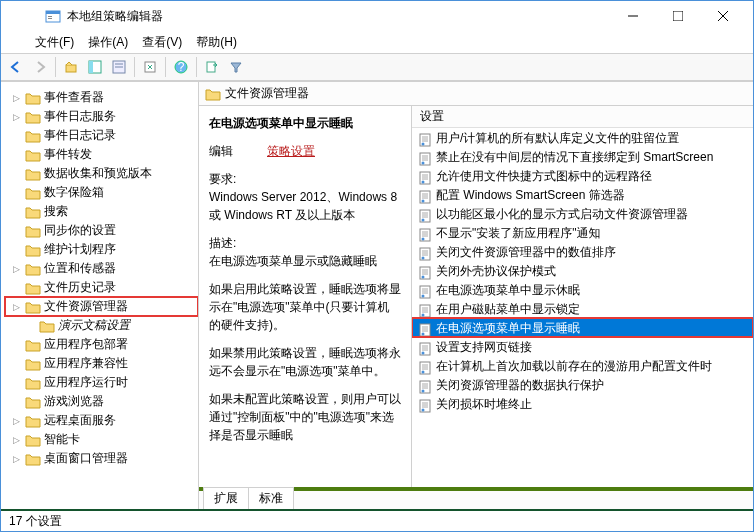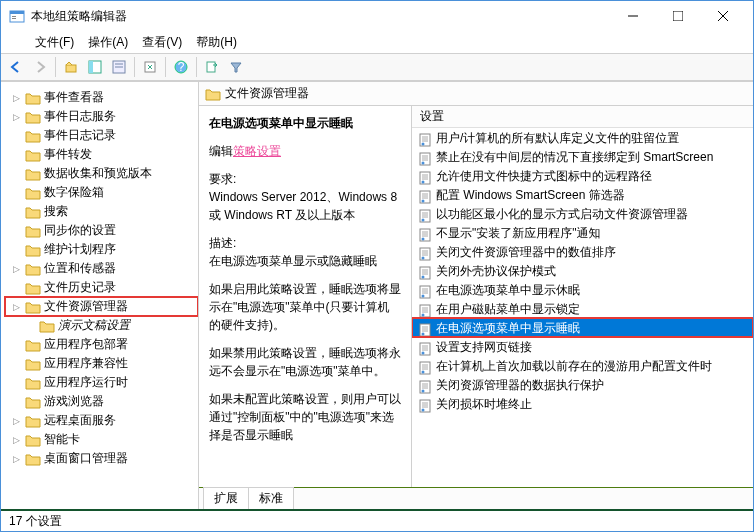--- a/index.html
+++ b/index.html
@@ -1,17 +1,17 @@
 <!DOCTYPE html>
 <html><head>
 <meta charset="utf-8">
 <style>
 * { margin: 0; padding: 0; box-sizing: border-box; font-family: "Microsoft YaHei", "SimSun", sans-serif; font-size: 12px; }
 body { background: #fff; width: 754px; height: 532px; border: 1px solid #4a90d9; display: flex; flex-direction: column; overflow: hidden; }
-.titlebar { height: 30px; background: #fff; display: flex; align-items: center; padding: 0 8px; }
+.titlebar { height: 30px; background: #fff; display: flex; align-items: center; padding: 0 8px; margin-left: 36px; }
 .titlebar .icon { width: 16px; height: 16px; margin-right: 6px; }
 .titlebar .title { flex: 1; font-size: 12px; }
 .winbtn { width: 45px; height: 29px; display: flex; align-items: center; justify-content: center; color: #000; }
 .winbtn.close { width: 45px; }
 .menubar { height: 22px; display: flex; align-items: center; padding: 0 6px; gap: 14px; margin-left: 28px; }
 .menubar span { font-size: 12px; }
 .toolbar { height: 28px; border-top: 1px solid #d0d0d0; border-bottom: 1px solid #d0d0d0; display: flex; align-items: center; padding: 0 4px; gap: 2px; background: #f8f8f8; }
 .tbtn { width: 22px; height: 22px; display: flex; align-items: center; justify-content: center; border: 1px solid transparent; }
 .sep { width: 1px; height: 20px; background: #d0d0d0; margin: 0 2px; }
 .main { flex: 1; display: flex; border-top: 1px solid #d0d0d0; overflow: hidden; }
@@ -20,29 +20,29 @@
 .tree-item .arrow { width: 12px; font-size: 9px; color: #888; }
 .tree-item .fold { width: 16px; height: 14px; margin-right: 3px; }
 .tree-item.sub { padding-left: 22px; font-style: italic; }
 .tree-item.selected { outline: 2px solid #e53935; outline-offset: -1px; }
 .content { flex: 1; display: flex; flex-direction: column; overflow: hidden; }
 .content-head { height: 24px; display: flex; align-items: center; padding: 0 6px; border-bottom: 1px solid #d0d0d0; background: #fcfcfc; }
 .content-head .fold { width: 16px; height: 14px; margin-right: 4px; }
 .content-body { flex: 1; display: flex; overflow: hidden; }
 .desc-pane { width: 212px; padding: 8px 10px; overflow-y: auto; font-size: 12px; line-height: 1.5; }
 .desc-pane .title { font-weight: bold; margin-bottom: 10px; }
-.desc-pane .link { color: #ec4899; text-decoration: underline; }
+.desc-pane .link { color: #b91c1c; text-decoration: underline; padding-left: 34px; }
 .desc-pane p { margin-bottom: 10px; }
 .list-pane { flex: 1; display: flex; flex-direction: column; border-left: 1px solid #d0d0d0; overflow: hidden; }
 .list-head { height: 22px; display: flex; align-items: center; padding: 0 8px; border-bottom: 1px solid #e0e0e0; background: #fcfcfc; font-size: 12px; }
 .list-body { flex: 1; overflow-y: auto; overflow-x: hidden; }
 .list-item { display: flex; align-items: flex-end; height: 19px; padding: 0 6px; white-space: nowrap; }
 .list-item .licon { width: 14px; height: 14px; margin-right: 4px; flex-shrink: 0; }
 .list-item.highlighted { background: #0078d7; color: #fff; outline: 2px solid #e53935; outline-offset: -1px; }
-.tabs { height: 22px; display: flex; align-items: flex-end; border-top: 1px solid #4d7c0f; padding-left: 4px; background: #fcfcfc; }
+.tabs { height: 22px; display: flex; align-items: flex-end; border-top: 4px solid #4d7c0f; padding-left: 4px; background: #fcfcfc; }
 .tab { padding: 2px 10px; border: 1px solid #d0d0d0; border-bottom: none; margin-right: -1px; background: #fff; font-size: 12px; }
 .status { height: 22px; display: flex; align-items: center; padding: 0 8px; border-top: 2px solid #14532d; font-size: 12px; }
 svg { display: block; }
 </style>
 </head>
 <body>
 
 <div class="titlebar">
   <span class="icon">
     <svg width="16" height="16">

